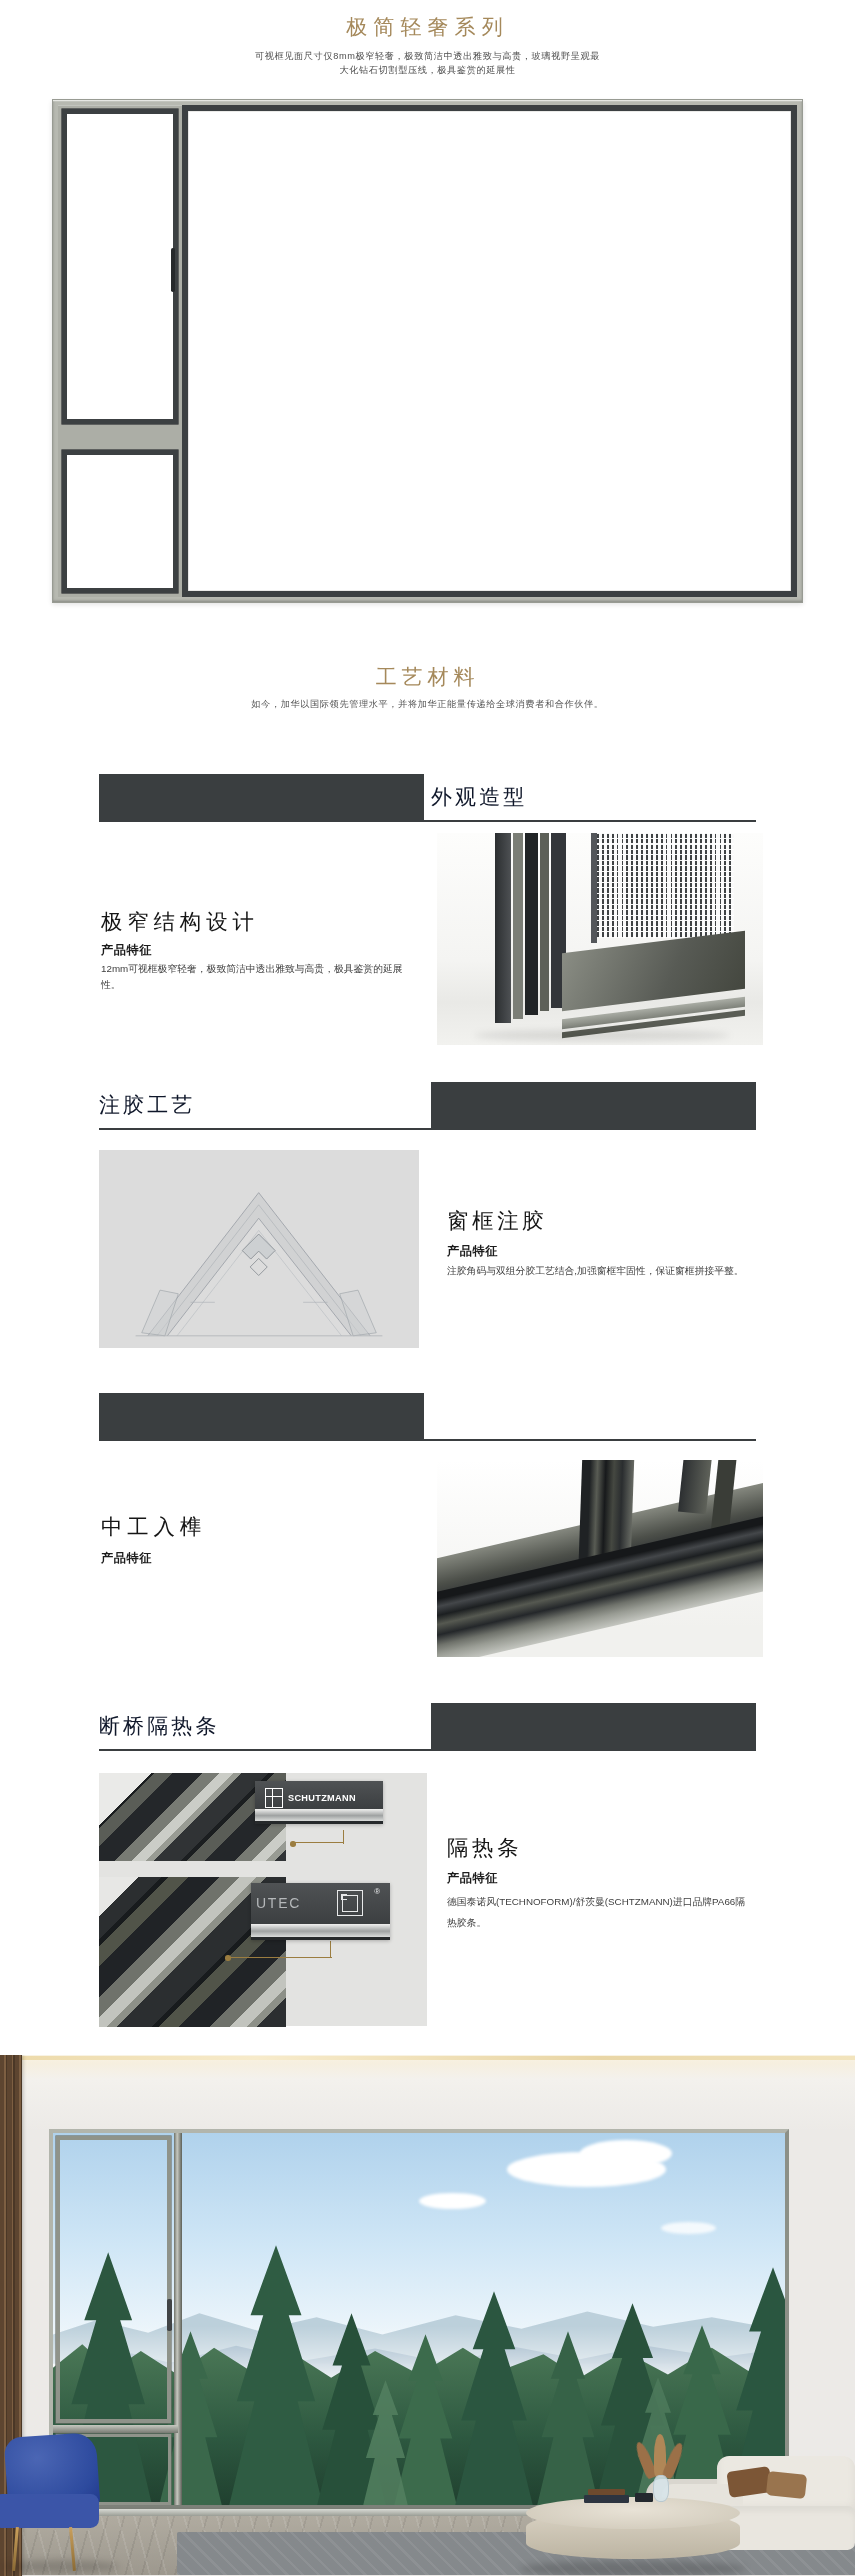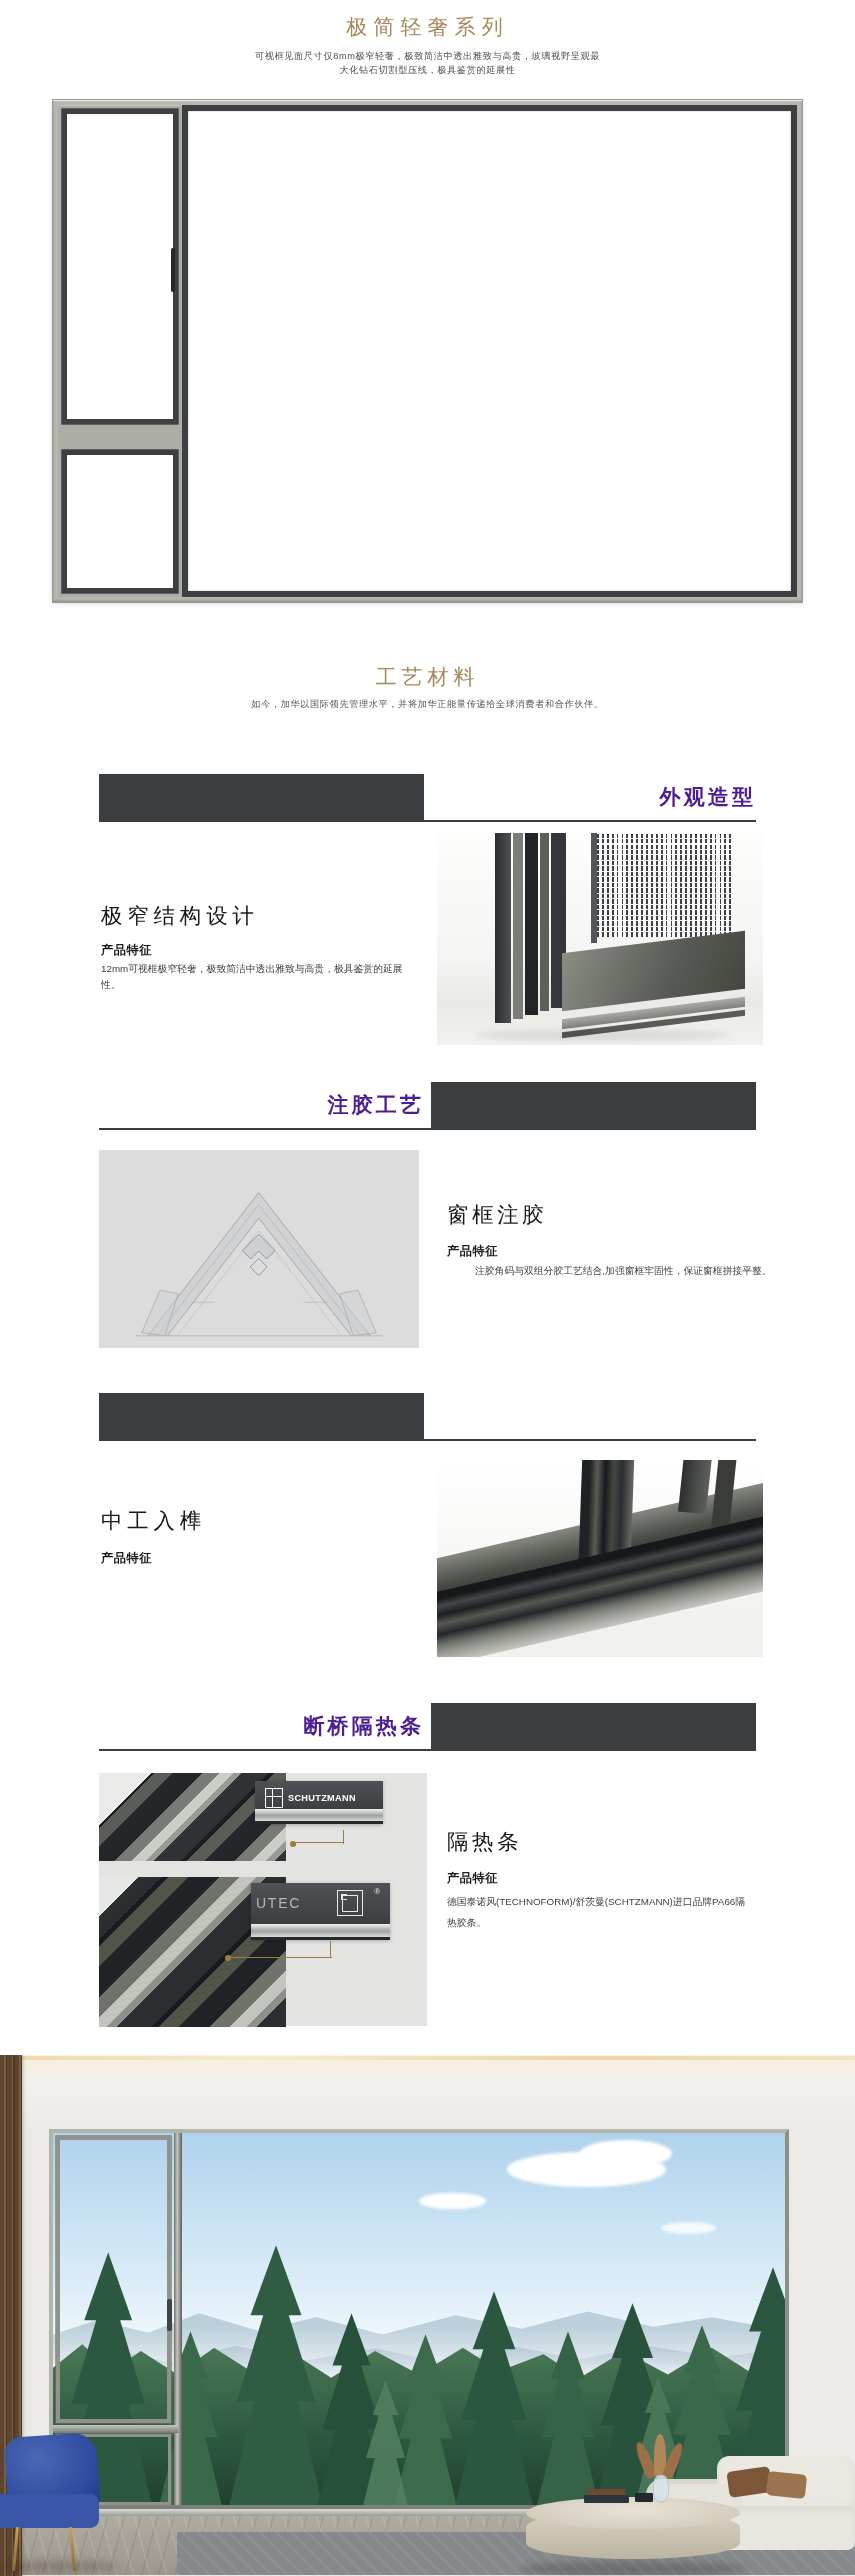--- a/index.html
+++ b/index.html
@@ -38,26 +38,26 @@
   .craft-title{position:absolute;top:663px;left:0;width:100%;text-align:center;
     font-size:21px;font-weight:500;letter-spacing:4.9px;color:var(--gold);}
   .craft-sub{position:absolute;top:698px;left:0;width:100%;text-align:center;
     font-size:9.2px;color:#555;letter-spacing:0.6px;}
 
   
   .sechead{position:absolute;left:99px;width:657px;height:46px;}
   .sechead .uline{position:absolute;left:0;right:0;bottom:-1.8px;height:1.8px;background:var(--dark);}
   .sechead .bar{position:absolute;top:0;height:46px;width:325px;background:var(--dark);}
   .sechead .bar.left{left:0;} .sechead .bar.right{right:0;}
-  .sechead .tt{position:absolute;top:0;width:325px;height:46px;line-height:46px;text-align:right;
-    font-size:21px;color:#4c1d95;letter-spacing:3.1px;font-weight:700;}
+  .sechead .tt{position:absolute;top:0;width:325px;height:46px;line-height:46px;text-align:left;
+    font-size:21px;color:#0f172a;letter-spacing:3.1px;font-weight:400;}
   .sechead .tt.right{right:0;} .sechead .tt.left{left:0;}
 
   
-  .h-big{position:absolute;font-size:21.4px;font-weight:500;color:var(--ink);letter-spacing:4.9px;}
+  .h-big{position:absolute;font-size:21.4px;font-weight:500;color:var(--ink);letter-spacing:4.9px;margin-top:6px;}
   .feat{position:absolute;font-size:12.2px;font-weight:700;color:#1d1d1d;letter-spacing:0.6px;}
   .btxt{position:absolute;font-size:9.8px;line-height:16px;color:var(--body);}
 
   
   .img1{position:absolute;left:437px;top:833px;width:326px;height:212px;overflow:hidden;
     background:linear-gradient(180deg,#fdfdfc 0%,#f4f4f2 60%,#e9e9e6 80%,#f2f2ef 100%);}
   .mesh{position:absolute;left:160px;top:0;width:137px;height:105px;
     background:repeating-linear-gradient(90deg,#3f4244 0 1.8px,#fafafa 1.8px 4.9px);}
   .mesh::after{content:"";position:absolute;inset:0;
     background:repeating-linear-gradient(0deg,rgba(255,255,255,.95) 0 1.2px,transparent 1.2px 5.5px);}
@@ -254,21 +254,21 @@
       <polygon points="455,300 425,230 395,236 417,305" fill="rgba(205,208,210,.5)" stroke="#9aa0a6" stroke-width="1"></polygon>
       <polygon points="235,165 262,138 289,165 275,179 262,166 249,179" fill="#cdd0d2" stroke="#8d9298" stroke-width="1.5"></polygon>
       <polygon points="248,192 262,178 276,192 262,206" fill="none" stroke="#8d9298" stroke-width="1.5"></polygon>
       <line x1="60" y1="305" x2="465" y2="305" stroke="#b3b6ba" stroke-width="1.5"></line>
       <line x1="150" y1="250" x2="190" y2="250" stroke="#aab0b5" stroke-width="1"></line>
       <line x1="335" y1="250" x2="375" y2="250" stroke="#aab0b5" stroke-width="1"></line>
     </svg>
   </div>
   <div class="h-big" style="left:447px;top:1200px;letter-spacing:3.7px;">窗框注胶</div>
   <div class="feat" style="left:447px;top:1243px;">产品特征</div>
-  <div class="btxt" style="left:447px;top:1263px;width:342px;margin-left:28px;">注胶角码与双组分胶工艺结合,加强窗框牢固性，保证窗框拼接平整。</div>
+  <div class="btxt" style="left:447px;top:1263px;width:342px;">注胶角码与双组分胶工艺结合,加强窗框牢固性，保证窗框拼接平整。</div>
 
   <div class="sechead" style="top:1393px;">
     <div class="bar left"></div>
     <div class="uline"></div>
   </div>
   <div class="h-big" style="left:101px;top:1506px;">中工入榫</div>
   <div class="feat" style="left:101px;top:1550px;">产品特征</div>
   <div class="img3">
     <div class="railA"></div>
     <div class="post"></div>

